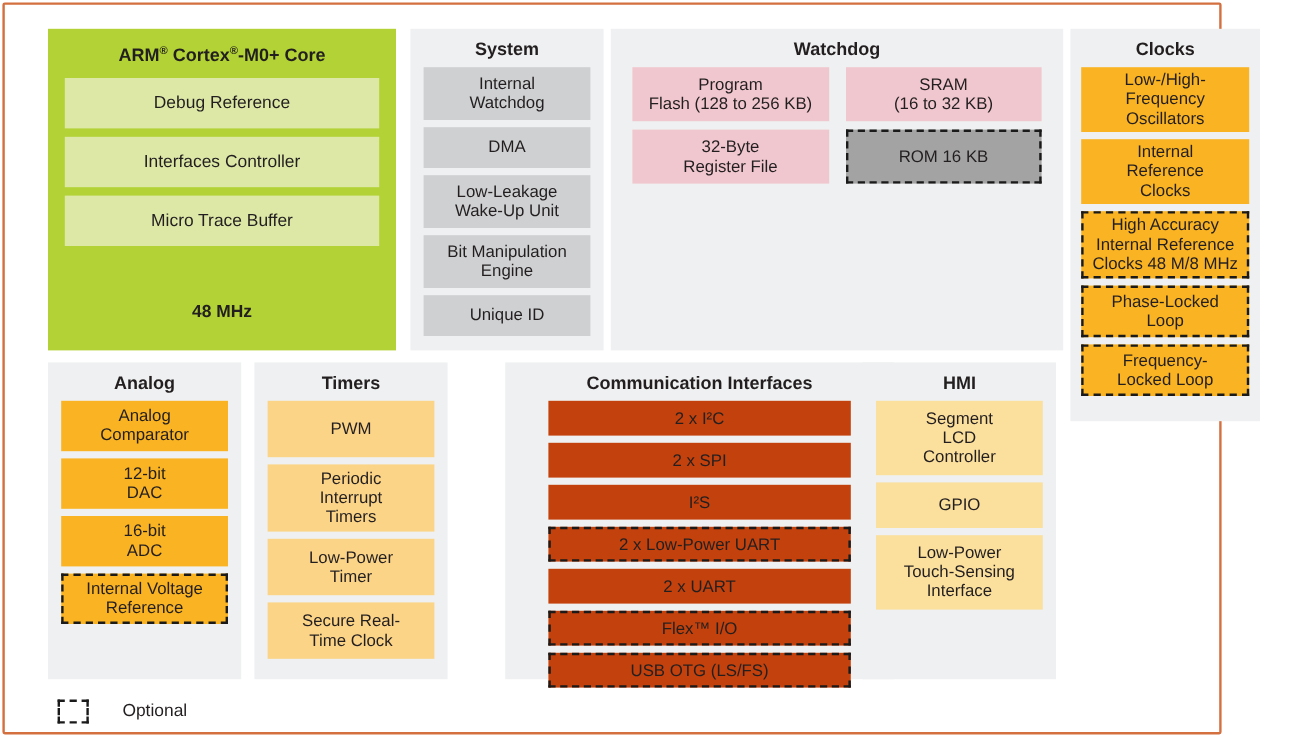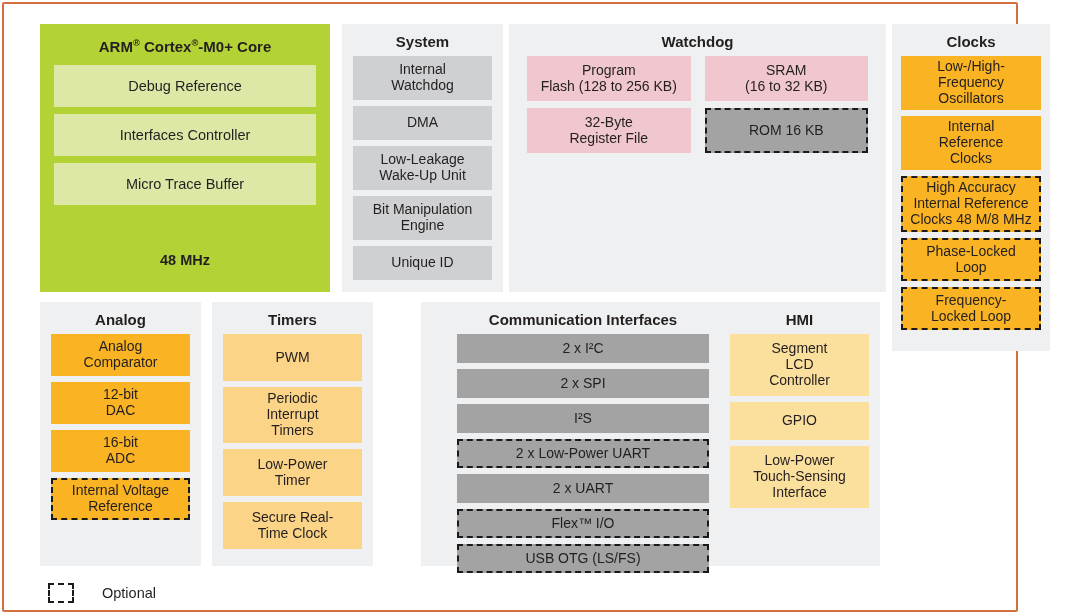--- a/index.html
+++ b/index.html
@@ -119,21 +119,21 @@
   
   #analog-panel { left: 0px; top: 286px; width: 161px; height: 264px; }
   #analog-panel .block { background: #f9b323; width: 139px; }
 
   
   #timers-panel { left: 172px; top: 286px; width: 161px; height: 264px; }
   #timers-panel .block { background: #fbd487; width: 139px; }
 
   
   #comm-panel { left: 344px; top: 286px; width: 324px; height: 264px; margin-left: 37px; }
-  #comm-panel .block { background: #a3a3a3; width: 252px; font-size: 14px; }
+  #comm-panel .block { background: #c2410c; width: 252px; font-size: 14px; }
 
   
   #hmi-panel { left: 679px; top: 286px; width: 161px; height: 264px; }
   #hmi-panel .block { background: #fbdf9d; width: 139px; }
 
   
   #legend {
     position: absolute;
     left: 8px;
     top: 567px;

